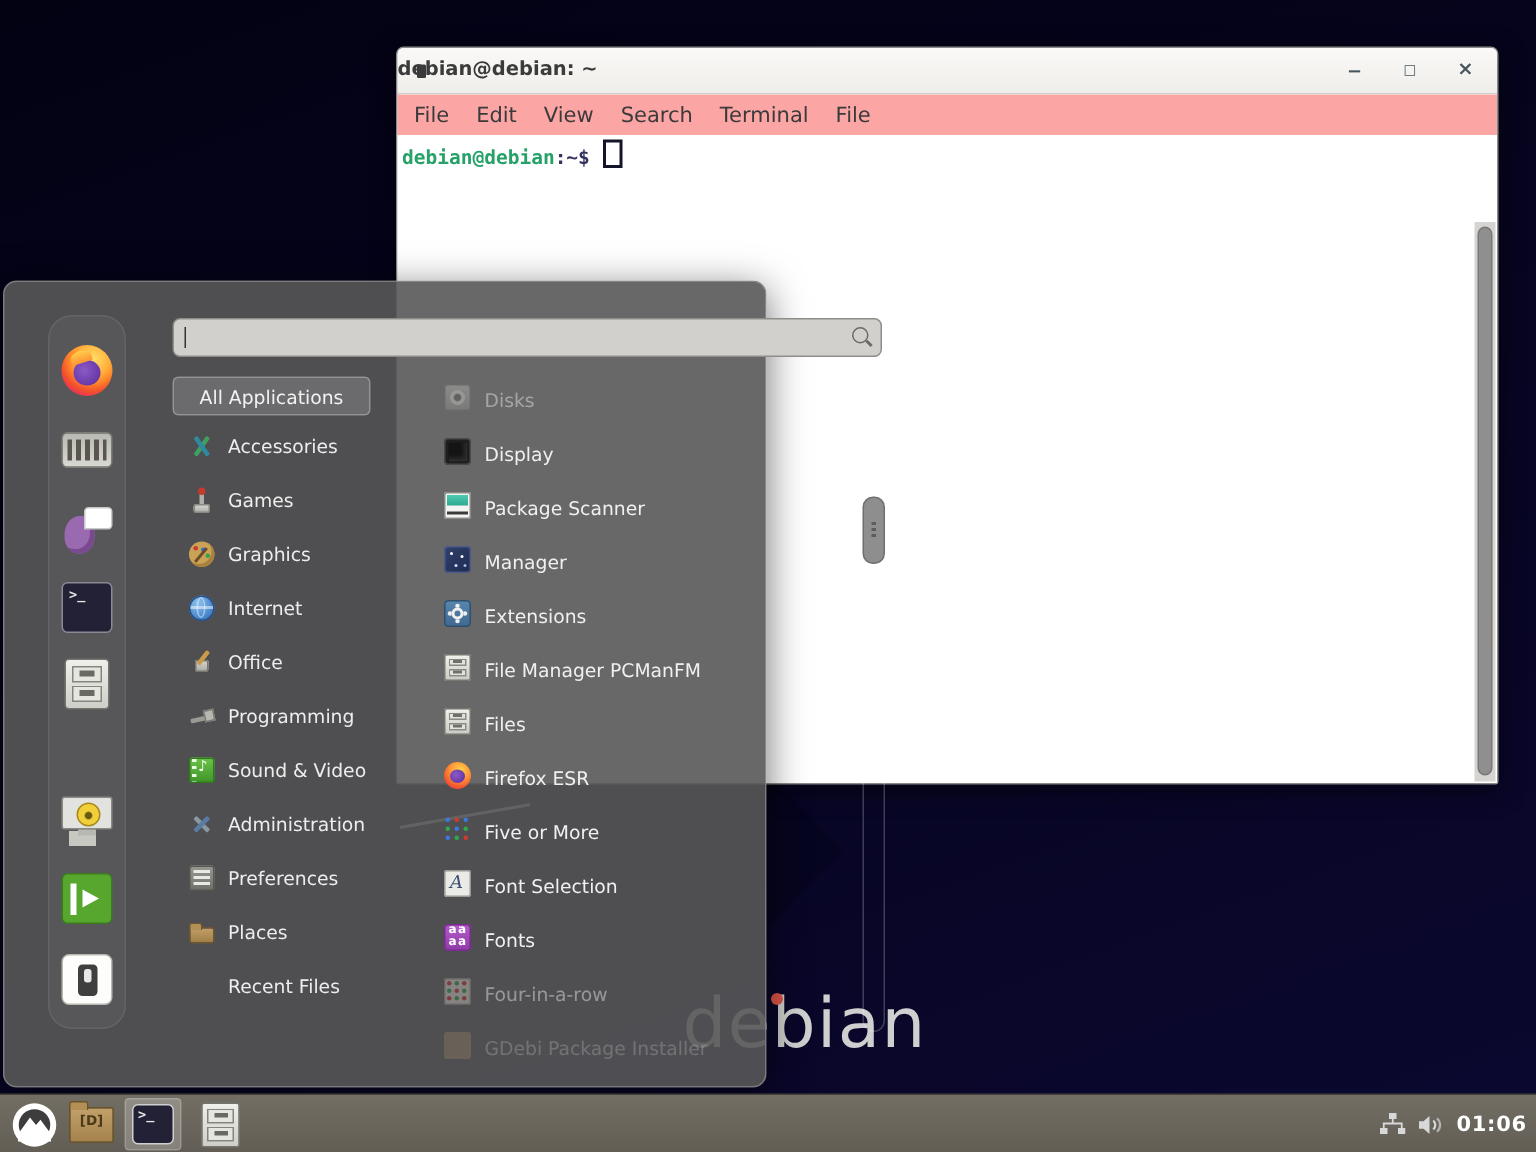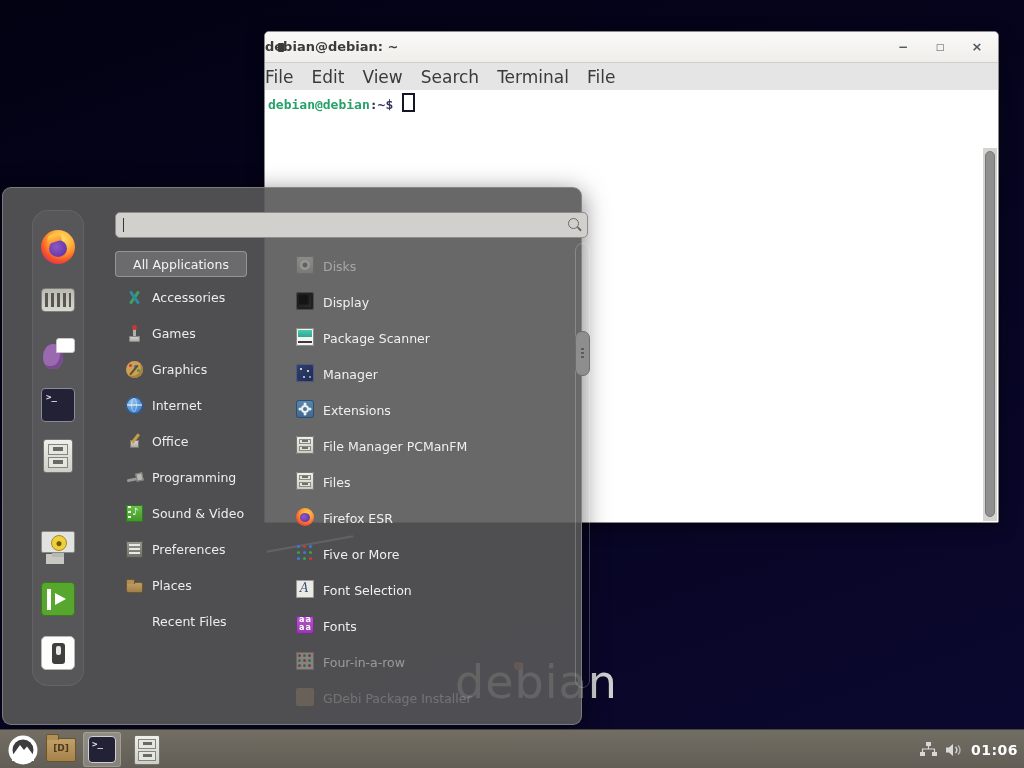--- a/index.html
+++ b/index.html
@@ -24,35 +24,35 @@
     background:linear-gradient(#faf9f7,#f0eeea);border-bottom:1px solid #d2cfca;}
   .titlebar .tb-icon{position:absolute;left:13px;top:11px;width:6px;height:9px;background:#3a3a3a;border-radius:1px;}
   .title-text{position:absolute;left:0;right:0;top:7px;text-align:left;
     font-size:13px;font-weight:bold;color:#3b3b3b;}
   .win-controls{position:absolute;right:14px;top:0;height:30px;display:flex;align-items:center;gap:23px;
     color:#47555f;}
   .wc{width:14px;text-align:center;line-height:30px;cursor:default;}
   .wc-min{font-size:12px;font-weight:bold;}
   .wc-max{font-size:9px;}
   .wc-close{font-size:13px;font-weight:bold;}
-  .menubar{height:27px;flex:none;display:flex;align-items:center;gap:18px;
-    background:#e5e5e5;font-size:17px;color:#3a3a3a;}
+  .menubar{height:27px;flex:none;display:flex;align-items:center;gap:18px;padding-left:11px;
+    background:#fca5a5;font-size:14px;color:#3a3a3a;}
   .mb-item{cursor:default;}
   .term-content{position:relative;flex:1;background:#fff;font-family:"DejaVu Sans Mono",monospace;
     font-size:13px;font-weight:bold;padding:3px 0 0 3px;box-sizing:border-box;}
   .p-user{color:#26a269;}
   .p-tail{color:#33325c;}
   .p-cursor{display:inline-block;width:9px;height:15px;border:2px solid #15152a;margin-left:9px;
     vertical-align:-3px;background:#fff;}
   .term-scroll{position:absolute;top:58px;right:1px;bottom:1px;width:14px;background:#d6d4d0;}
   .term-thumb{position:absolute;left:2px;right:2px;top:3px;bottom:4px;background:#8f8f8f;
     border:1px solid #787878;border-radius:6px;}
 
   
-  .menu-panel{position:absolute;left:2px;top:187px;width:580px;height:538px;box-sizing:border-box;
+  .menu-panel{position:absolute;left:2px;top:187px;width:509px;height:538px;box-sizing:border-box;
     background:rgba(88,88,88,.9);border:1px solid rgba(160,160,160,.55);border-radius:9px;
     box-shadow:0 6px 26px rgba(0,0,0,.55);}
 
   .fav-box{position:absolute;left:29px;top:22px;width:52px;height:476px;
     background:rgba(255,255,255,.05);border:1px solid rgba(255,255,255,.07);border-radius:16px;box-sizing:border-box;}
   .fav-item{position:absolute;left:8px;width:34px;height:34px;cursor:default;}
   .fav-item .fv{position:absolute;inset:0;}
 
   .search-wrap{position:absolute;left:112px;top:24px;width:473px;height:26px;box-sizing:border-box;
     background:#d2d0cc;border:1px solid #8f8d89;border-radius:5px;}
@@ -325,20 +325,24 @@
         </div>
         <div class="cat-row">
           <div class="ic ic-programming"></div>
           <span>Programming</span>
         </div>
         <div class="cat-row">
           <div class="ic ic-sound-video"></div>
           <span>Sound &amp; Video</span>
         </div>
         <div class="cat-row">
+          <div class="ic ic-administration"></div>
+          <span>Administration</span>
+        </div>
+        <div class="cat-row">
           <div class="ic ic-preferences"></div>
           <span>Preferences</span>
         </div>
         <div class="cat-row">
           <div class="ic ic-places"></div>
           <span>Places</span>
         </div>
         <div class="cat-row">
           <div class="ic ic-none"></div>
           <span>Recent Files</span>

